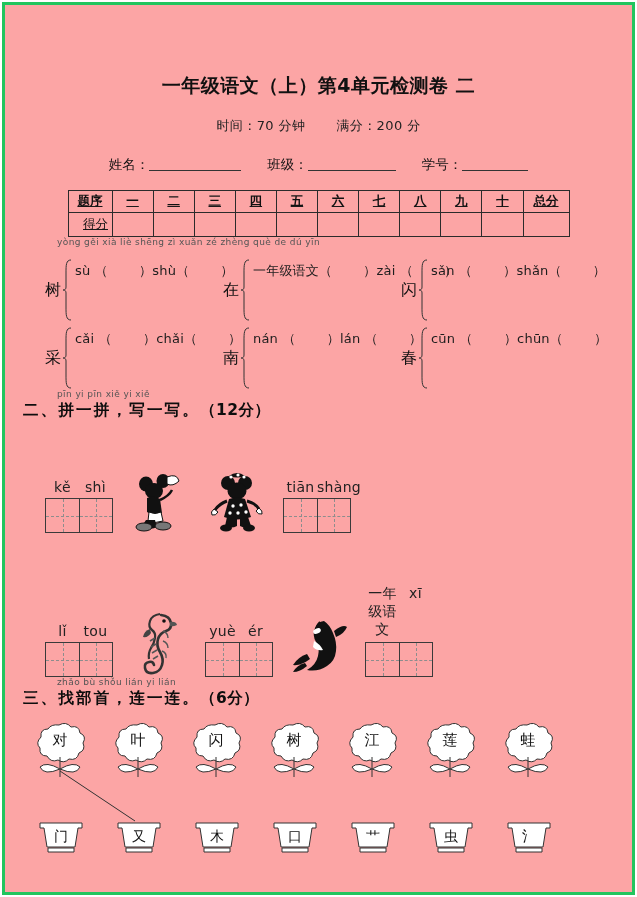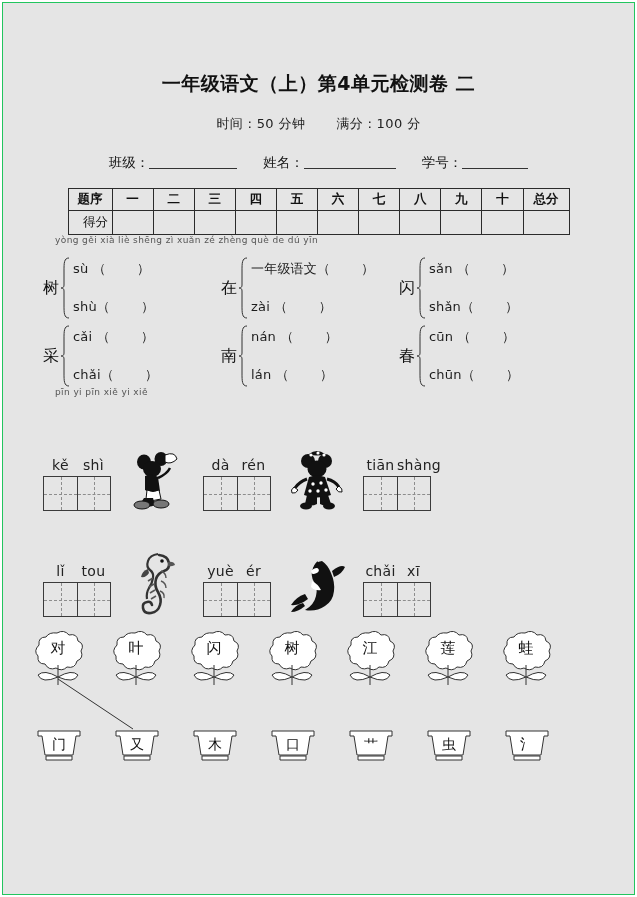--- a/index.html
+++ b/index.html
@@ -11,22 +11,22 @@
     width: 637px; height: 897px;
     font-family: "DejaVu Sans", "Liberation Sans", sans-serif;
     color: #1a1a1a;
     overflow: hidden;
     position: relative;
   }
   .page {
     position: absolute;
     left: 2px; top: 2px;
     width: 633px; height: 893px;
-    border: 1px solid #22c55e;
-    background: #e5e5e5;
+    border: 3px solid #22c55e;
+    background: #fca5a5;
     overflow: hidden;
   }
   .inner { position: relative; width: 100%; height: 100%; }
 
   
   .title {
     text-align: center;
     font-size: 19px;
     font-weight: bold;
     letter-spacing: 0.5px;
@@ -56,20 +56,21 @@
     vertical-align: -2px;
   }
   .blank.w1 { width: 88px; }
   .blank.w2 { width: 92px; }
   .blank.w3 { width: 66px; }
 
   
   .score-wrap {
     margin: 16px auto 0;
     width: 502px;
+    text-decoration: underline;
   }
   table.score {
     border-collapse: collapse;
     width: 100%;
     table-layout: fixed;
   }
   table.score td {
     border: 1px solid #2b2b2b;
     height: 22px;
     text-align: center;
@@ -119,21 +120,20 @@
   }
   .brace {
     width: 10px;
     height: 62px;
     position: relative;
     margin-right: 3px;
   }
   .brace svg { display: block; }
   .q1-opts {
     display: flex;
-    flex-direction: column;
     justify-content: space-between;
     height: 62px;
     padding: 3px 0;
   }
   .q1-opt {
     font-size: 13px;
     color: #1d1d1d;
     white-space: nowrap;
     letter-spacing: 0.2px;
   }
@@ -196,28 +196,28 @@
 </style>
 </head>
 <body>
 
 <div class="page">
 <div class="inner">
 
   <div class="title">一年级语文（上）第4单元检测卷 二</div>
 
   <div class="subtitle">
-    <span>时间：50 分钟</span>
+    <span>时间：70 分钟</span>
     <span class="gap"></span>
-    <span>满分：100 分</span>
+    <span>满分：200 分</span>
   </div>
 
   <div class="infoline">
+    <span class="field"><span>姓名：</span><span class="blank w2"></span></span>
     <span class="field"><span>班级：</span><span class="blank w1"></span></span>
-    <span class="field"><span>姓名：</span><span class="blank w2"></span></span>
     <span class="field"><span>学号：</span><span class="blank w3"></span></span>
   </div>
 
   <div class="score-wrap">
     <table class="score">
       <tbody>
             <tr class="heads">
         <td class="head-label">题序</td>
         <td>一</td>
         <td>二</td>
@@ -332,20 +332,23 @@
             <span class="q1-opt"><span>chūn（</span><span class="paren"> </span><span>）</span></span>
           </span>
         </div>
       </div>
     </div>
   </div>
 
   <div class="section">
     <div class="sec-head">
       <div class="sec-pinyin">pīn yi pīn   xiě yi xiě</div>
+      <div class="sec-title">
+        <span>二、拼一拼，写一写。</span><span class="pts">（12分）</span>
+      </div>
     </div>
 
     <div class="q2">
 
       <div class="q2-row">
         <div class="q2-cell">
           <div class="py-line">
             <span>kě</span>
                 <span>shì</span>
           </div>
@@ -363,30 +366,20 @@
             <path d="M34 6 q10 -4 12 4 q-6 6 -12 3 z" fill="#fff" stroke="#111" stroke-width="1"></path>
             <path d="M14 27 q7 -3 13 1 l2 14 q-8 4 -15 -1 z" fill="#111"></path>
             <path d="M16 41 q6 3 12 0 l2 9 q-8 3 -15 0 z" fill="#fff" stroke="#111" stroke-width="1"></path>
             <path d="M13 49 l-4 6 q8 5 15 1 l-2 -7 z" fill="#111"></path>
             <ellipse cx="11" cy="56" rx="8" ry="4" fill="#777" stroke="#111" stroke-width="1"></ellipse>
             <ellipse cx="30" cy="55" rx="8" ry="4" fill="#777" stroke="#111" stroke-width="1"></ellipse>
             <path d="M27 29 q9 -4 12 -10" stroke="#111" stroke-width="2.5" fill="none"></path>
           </svg>
         </div>
 
-        <div class="q2-cell">
-          <div class="py-line">
-            <span>dà</span>
-                <span>rén</span>
-          </div>
-          <div class="tianzi">
-                <div class="tz-box"></div>
-                <div class="tz-box"></div>
-              </div>
-        </div>
 
         <div class="pic">
           <svg width="56" height="62" viewBox="0 0 56 62">
             <ellipse cx="19" cy="12" rx="7" ry="7" fill="#111"></ellipse>
             <ellipse cx="36" cy="12" rx="7" ry="7" fill="#111"></ellipse>
             <ellipse cx="28" cy="20" rx="9.5" ry="8.5" fill="#111"></ellipse>
             <path d="M20 5 q8 -6 16 0 q-8 3 -16 0z" fill="#111"></path>
             <circle cx="22" cy="6" r="1.6" fill="#fff"></circle>
                 <circle cx="29" cy="4" r="1.6" fill="#fff"></circle>
                 <circle cx="35" cy="6" r="1.6" fill="#fff"></circle>
@@ -461,33 +454,39 @@
             <path d="M44 16 q9 -7 13 -4 q-3 7 -11 10z" fill="#111"></path>
             <path d="M20 44 q-9 7 -17 6 q5 -8 14 -11z" fill="#111"></path>
             <path d="M17 51 q-7 6 -14 6 q4 -7 12 -9z" fill="#111"></path>
             <ellipse cx="27" cy="16" rx="4" ry="2.6" fill="#fff" transform="rotate(-25 27 16)"></ellipse>
             <path d="M24 26 q6 3 9 9 q-6 1 -10 -3z" fill="#fff"></path>
           </svg>
         </div>
 
         <div class="q2-cell">
           <div class="py-line">
-            <span>chǎi</span>
+            <span>一年级语文</span>
                 <span>xī</span>
           </div>
           <div class="tianzi">
                 <div class="tz-box"></div>
                 <div class="tz-box"></div>
               </div>
         </div>
       </div>
     </div>
   </div>
 
   <div class="section">
+    <div class="sec-head">
+      <div class="sec-pinyin">zhǎo bù shǒu   lián yi lián</div>
+      <div class="sec-title">
+        <span>三、找部首，连一连。</span><span class="pts">（6分）</span>
+      </div>
+    </div>
 
     <div class="q3">
       <svg class="stage" width="580" height="155" viewBox="0 0 580 155">
         <defs>
           <g id="flower">
             <path d="M20 2 q7 -4 12 2 q8 -2 9 6 q7 3 3 10 q3 7 -4 10 q-2 8 -10 6 q-5 5 -11 1 q-7 3 -11 -4 q-8 0 -7 -8 q-5 -5 1 -11 q-1 -8 7 -8 q3 -5 11 -4z" fill="#fff" stroke="#333" stroke-width="1"></path>
             <path d="M21 34 L21 54" stroke="#333" stroke-width="1" fill="none"></path>
             <path d="M21 46 q-14 -8 -20 -2 q4 9 20 2z" fill="#fff" stroke="#333" stroke-width="1"></path>
             <path d="M21 46 q14 -8 20 -2 q-4 9 -20 2z" fill="#fff" stroke="#333" stroke-width="1"></path>
           </g>

